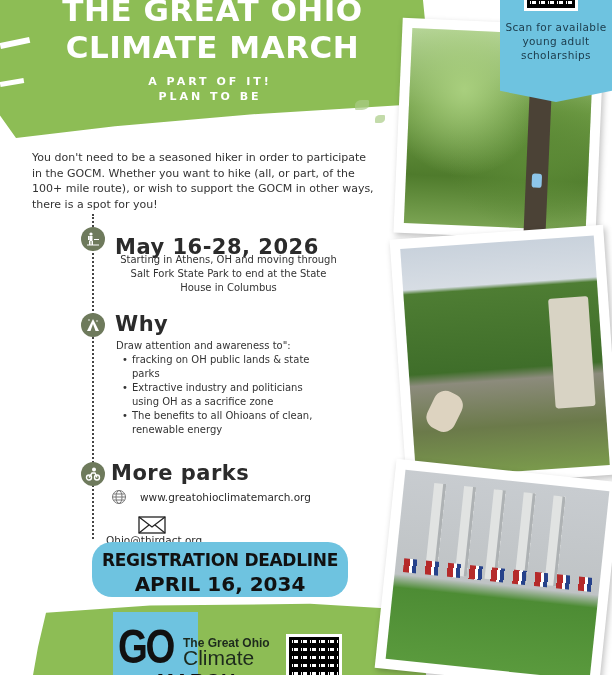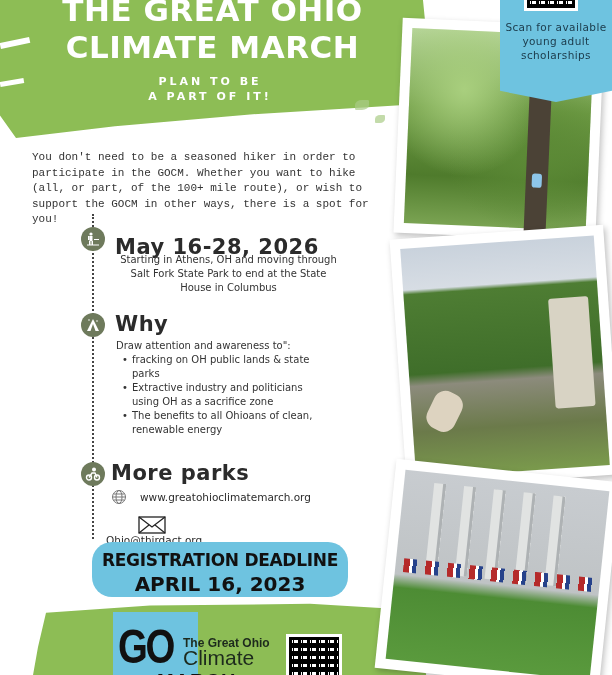--- a/index.html
+++ b/index.html
@@ -22,21 +22,21 @@
       font-size: 31px; line-height: 37px; letter-spacing: 0.5px;
     }
     .subtitle {
       position: absolute; left: 140px; top: 74px; width: 140px; text-align: center;
       font-family: "DejaVu Sans", sans-serif; font-weight: bold; color: #ffffff;
       font-size: 11px; line-height: 15px; letter-spacing: 3px;
     }
 
     .intro {
       position: absolute; left: 32px; top: 150px; width: 345px;
-      font-size: 11px; line-height: 15.5px; color: #333; font-family: Liberation Mono, monospace;
+      font-size: 11px; line-height: 15.5px; color: #333;
     }
 
     
     .timeline {
       position: absolute; left: 92px; top: 214px; width: 0; height: 325px;
       border-left: 2px dotted #444;
     }
 
     .icon-circle {
       position: absolute; width: 24px; height: 24px; border-radius: 50%;
@@ -146,22 +146,22 @@
 <div class="brush-top-streak2"></div>
 <div class="leaf-spatter" style="left:355px;top:100px;width:14px;height:10px;"></div>
 <div class="leaf-spatter" style="left:375px;top:115px;width:10px;height:8px;"></div>
 <div class="leaf-spatter" style="left:410px;top:30px;width:12px;height:9px;"></div>
 
 <div class="title">
   <div>THE GREAT OHIO</div>
   <div>CLIMATE MARCH</div>
 </div>
 <div class="subtitle">
+  <div>A PART OF IT!</div>
   <div>PLAN TO BE</div>
-  <div>A PART OF IT!</div>
 </div>
 
 <p class="intro">You don't need to be a seasoned hiker in order to participate in the GOCM.  Whether you want to hike (all, or part, of the 100+ mile route), or wish to support the GOCM in other ways, there is a spot for you!</p>
 
 <div class="timeline"></div>
 
 <div class="icon-circle" style="left:81px;top:227px;">
   <svg viewBox="0 0 16 16" fill="#fff">
       <circle cx="6" cy="3" r="1.6"></circle>
       <rect x="4.5" y="5" width="3" height="5"></rect>
@@ -224,21 +224,21 @@
         <path d="M27 17 L17 9"></path>
       </svg>
   </span>
   <span>Ohio@thirdact.org</span>
 </div>
 
 <div class="brush-bottom"></div>
 
 <div class="reg-pill">
   <div class="reg-line1">REGISTRATION DEADLINE</div>
-  <div class="reg-line2">APRIL 16, 2023</div>
+  <div class="reg-line2">APRIL 16, 2034</div>
 </div>
 
 <div class="go-logo">
   <div class="go-bg"></div>
   <div class="go-text">GO</div>
   <div class="go-sub1">The Great Ohio</div>
   <div class="go-sub2">Climate</div>
   <div class="go-sub3">MARCH</div>
 </div>
 

